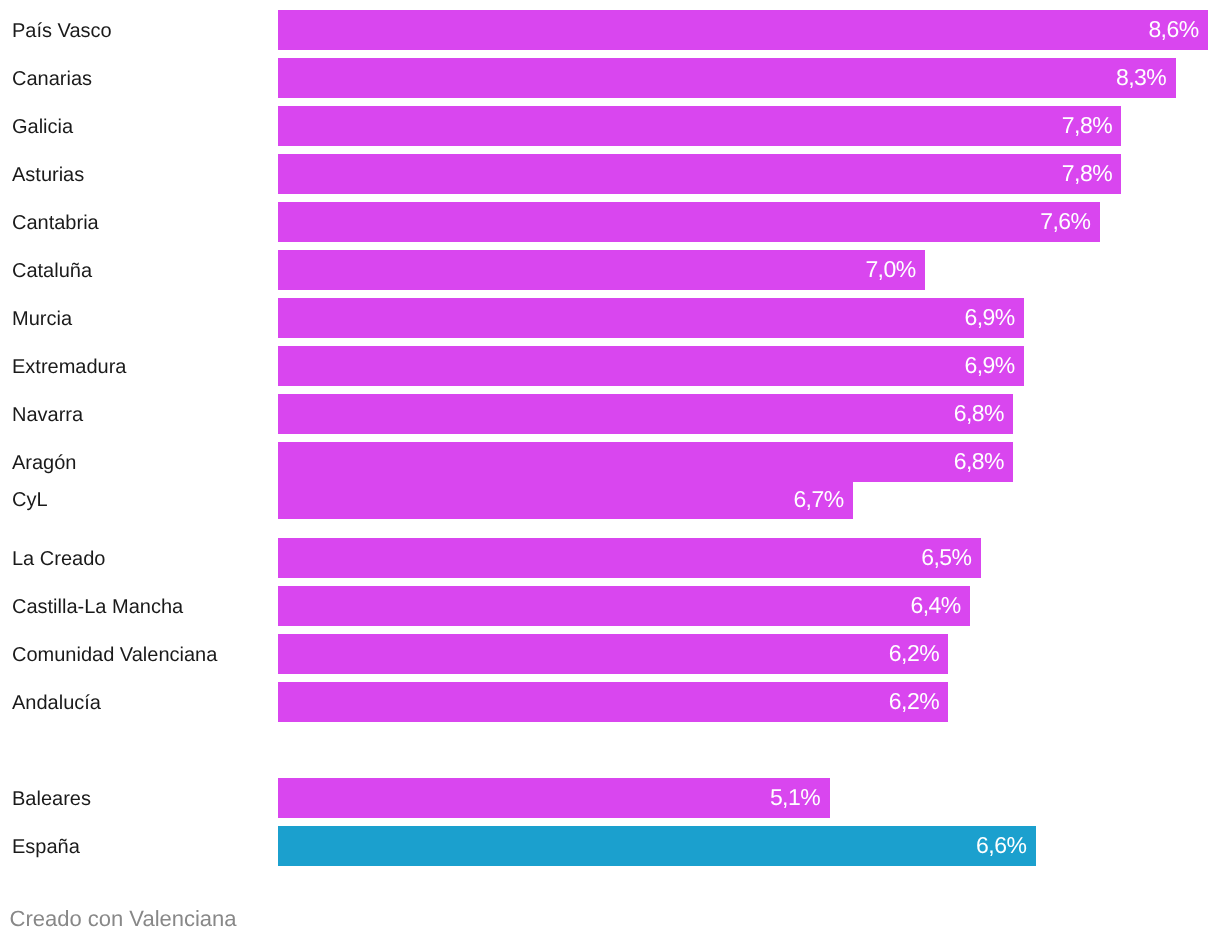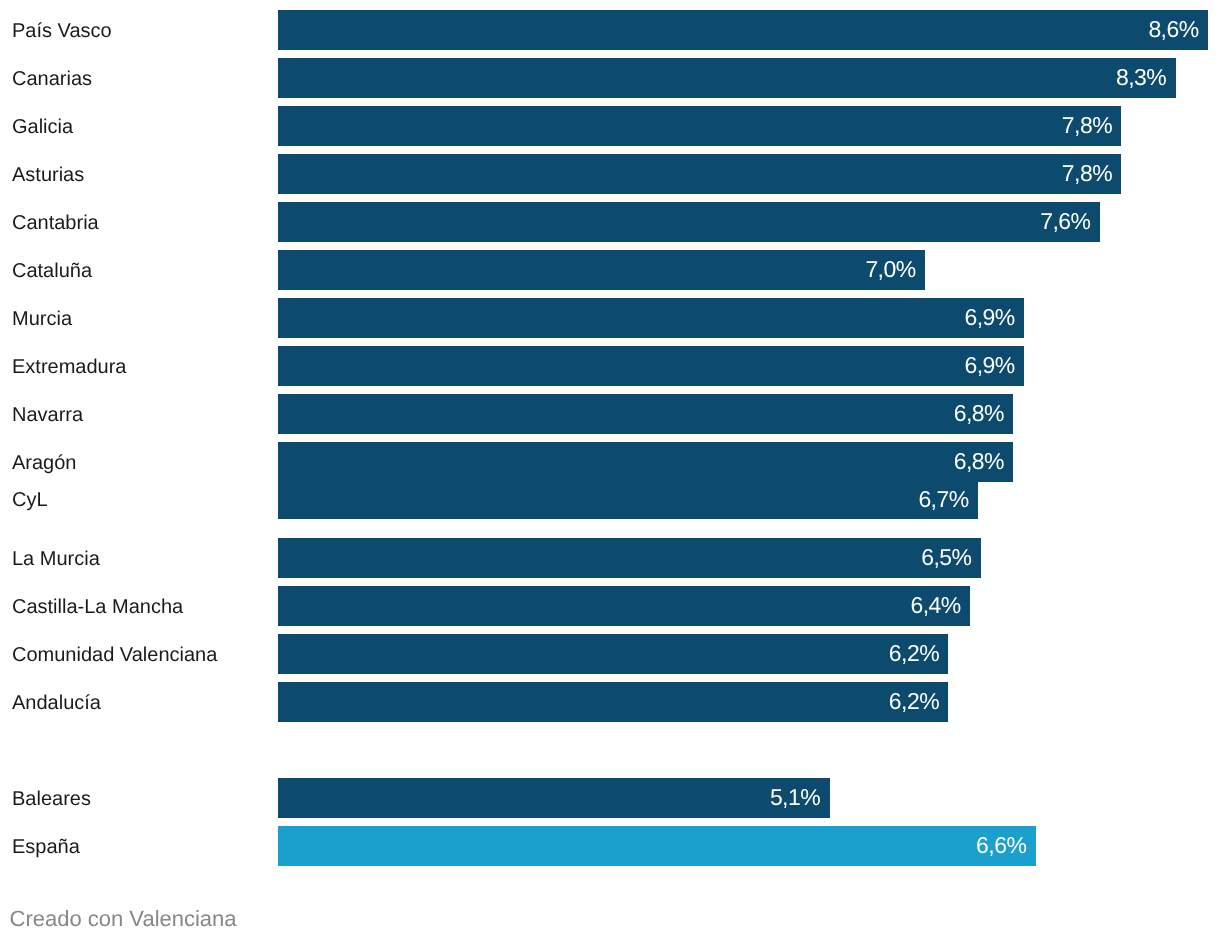--- a/index.html
+++ b/index.html
@@ -22,21 +22,21 @@
   
   .cat-label{
     position:absolute;left:12px;top:calc(50% + 0.8px);
     transform:translateY(-50%) translateZ(0);
     color:#1a1a1a;font-size:20px;line-height:28px;white-space:nowrap;
   }
 
   
   .bar{
     position:absolute;left:278px;top:0;height:39.4px;
-    background:#0c4a6e;
+    background:#d946ef;
   }
   .bar.highlight{background:#1ba0ce;padding-left:44px;}
 
   
   .val-label{
     position:absolute;right:9.4px;top:calc(50% - 0.5px);
     transform:translateY(-50%) translateZ(0);
     color:#ffffff;font-size:23.0px;letter-spacing:-0.55px;
     line-height:28px;white-space:nowrap;
   }
@@ -109,26 +109,26 @@
       </div>
     </div>
     <div class="bar-row" style="top:442.2px">
       <div class="cat-label">Aragón</div>
       <div class="bar" style="width:735.35px">
         <div class="val-label">6,8%</div>
       </div>
     </div>
     <div class="bar-row" style="top:480px">
       <div class="cat-label">CyL</div>
-      <div class="bar" style="width:700px">
+      <div class="bar" style="width:575px">
         <div class="val-label">6,7%</div>
       </div>
     </div>
     <div class="bar-row" style="top:538.2px">
-      <div class="cat-label">La Murcia</div>
+      <div class="cat-label">La Creado</div>
       <div class="bar" style="width:702.91px">
         <div class="val-label">6,5%</div>
       </div>
     </div>
     <div class="bar-row" style="top:586.2px">
       <div class="cat-label">Castilla-La Mancha</div>
       <div class="bar" style="width:692.1px">
         <div class="val-label">6,4%</div>
       </div>
     </div>

